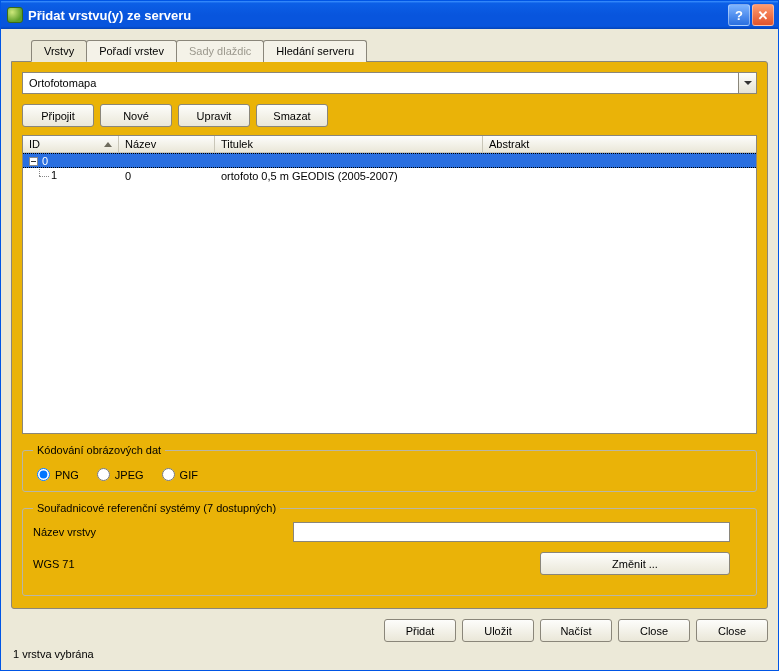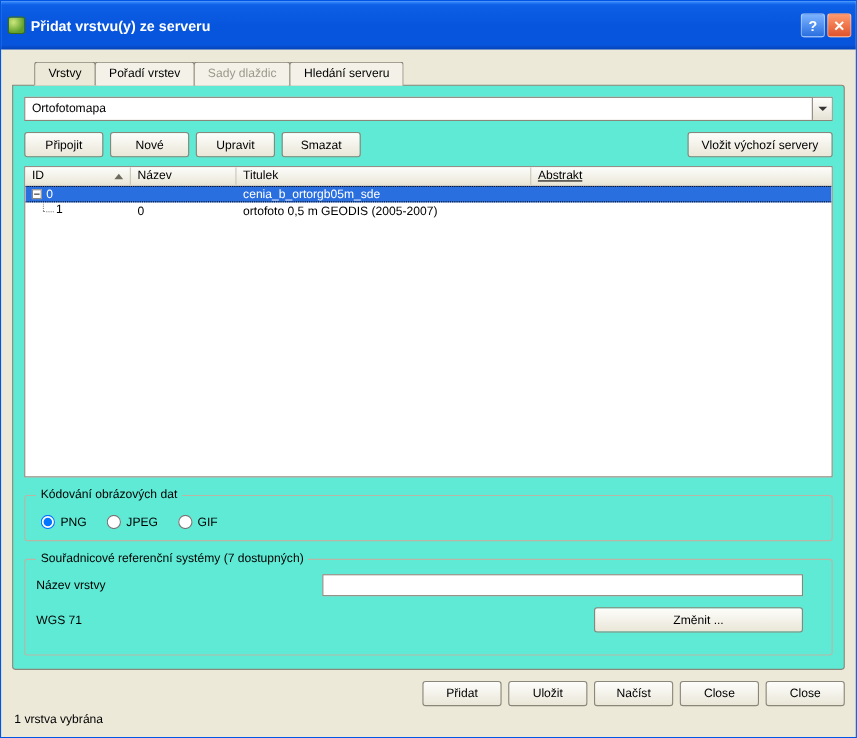--- a/index.html
+++ b/index.html
@@ -12,21 +12,21 @@
   }
   .window {
     width: 779px;
     height: 671px;
     border: 1px solid #0055e5;
     display: flex;
     flex-direction: column;
     background: #ece9d8;
   }
   .titlebar {
-    height: 44px;
+    height: 28px;
     background: linear-gradient(to bottom, #3c91ff 0%, #0c5fe6 8%, #0855dd 50%, #0855dd 90%, #0343b8 100%);
     display: flex;
     align-items: center;
     padding: 0 4px 0 6px;
     color: #fff;
     font-size: 13px;
     font-weight: bold;
   }
   .titlebar .app-icon {
     width: 16px; height: 16px;
@@ -66,21 +66,21 @@
     margin-left: 20px;
   }
   .tab.disabled { color: #9b988d; }
   .tab-panel {
     border: 1px solid #8a867a;
     border-radius: 0 3px 3px 3px;
     padding: 10px 10px 12px 10px;
     flex: 1;
     display: flex;
     flex-direction: column;
-    background: #5eead4;
+    background: #eab308;
   }
   .combo {
     display: flex;
     border: 1px solid #8a867a;
     background: #fff;
     height: 22px;
     align-items: center;
   }
   .combo .combo-text { flex: 1; padding: 0 6px; }
   .combo .combo-arrow {
@@ -127,21 +127,21 @@
     content: "";
     position: absolute;
     right: 6px; top: 6px;
     border-left: 4px solid transparent;
     border-right: 4px solid transparent;
     border-bottom: 5px solid #6e6b5d;
   }
   .col-id { width: 96px; }
   .col-name { width: 96px; }
   .col-title { width: 268px; }
-  .col-abstract { flex: 1; border-right: none; text-decoration: underline; }
+  .col-abstract { flex: 1; border-right: none; }
   .tbody { flex: 1; overflow: auto; }
   .trow { display: flex; height: 15px; align-items: center; }
   .trow .cell { padding: 0 6px; white-space: nowrap; overflow: hidden; }
   .trow.selected { background: #2a6fe0; color: #fff; border: 1px dotted #000; border-left:none; border-right:none; }
   .tree-icon { display:inline-block; width:9px; height:9px; border:1px solid #888; background:#fff; position:relative; margin-right:4px; vertical-align:middle;}
   .tree-icon::before { content:""; position:absolute; left:1px; right:1px; top:3px; height:1px; background:#333;}
   .tree-branch { display:inline-block; width:16px; height:12px; position:relative; vertical-align:middle;}
   .tree-branch::before { content:""; position:absolute; left:4px; top:-3px; width:1px; height:9px; border-left:1px dotted #888;}
   .tree-branch::after { content:""; position:absolute; left:4px; top:6px; width:10px; height:1px; border-top:1px dotted #888;}
   fieldset.grp {
@@ -199,35 +199,33 @@
         <div class="combo-text">Ortofotomapa</div>
         <div class="combo-arrow"></div>
       </div>
 
       <div class="btn-row">
         <button class="std">Připojit</button>
         <button class="std">Nové</button>
         <button class="std">Upravit</button>
         <button class="std">Smazat</button>
         <div class="spacer"></div>
-        <button class="std" style="min-width:120px">Vložit výchozí servery</button>
       </div>
 
       <div class="table-wrap">
         <div class="thead">
           <div class="th col-id sort">ID</div>
           <div class="th col-name">Název</div>
           <div class="th col-title">Titulek</div>
           <div class="th col-abstract">Abstrakt</div>
         </div>
         <div class="tbody" id="tbody">
             <div class="trow selected">
               <div class="cell col-id"><span class="tree-icon"></span><span>0</span></div>
               <div class="cell col-name"></div>
-              <div class="cell col-title">cenia_b_ortorgb05m_sde</div>
               <div class="cell col-abstract"></div>
             </div>
             <div class="trow">
               <div class="cell col-id"><span style="display: inline-block; width: 6px;"></span><span class="tree-branch"></span><span>1</span></div>
               <div class="cell col-name">0</div>
               <div class="cell col-title">ortofoto 0,5 m GEODIS (2005-2007)</div>
               <div class="cell col-abstract"></div>
             </div>
           </div>
       </div>

